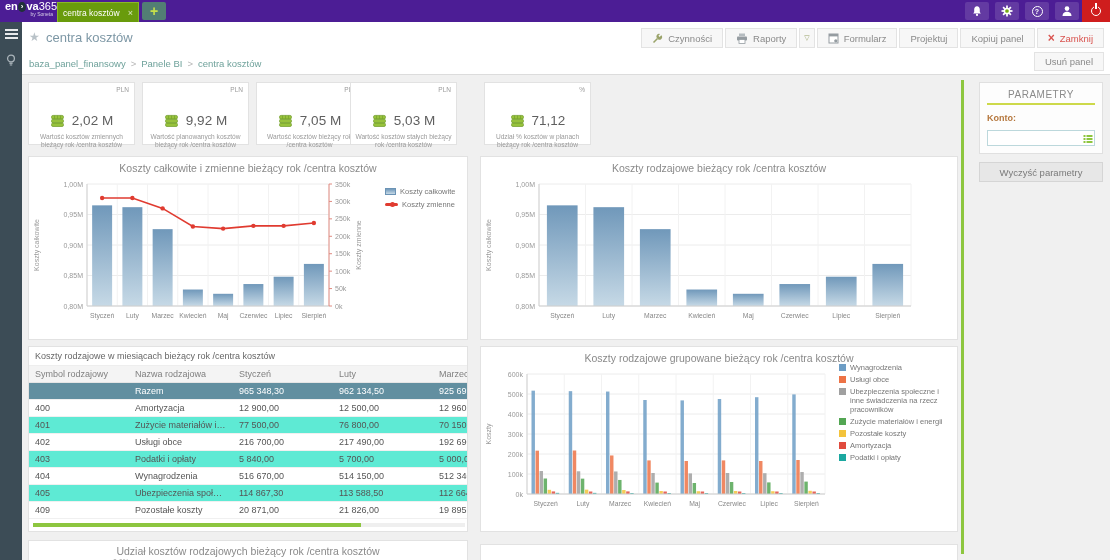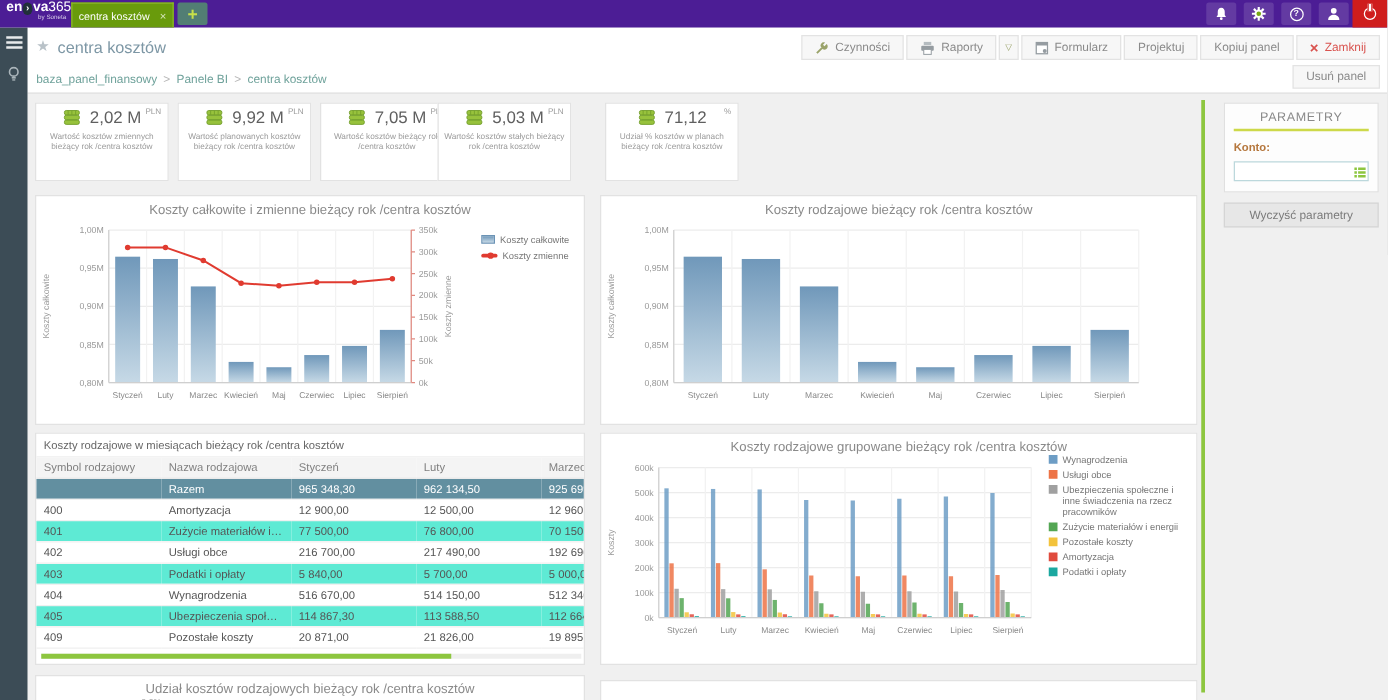--- a/index.html
+++ b/index.html
@@ -45,21 +45,21 @@
   .breadcrumb .sep { color:#b5b5b5; }
 
   
   .content { position:absolute; left:22px; top:75px; width:1088px; height:485px; }
   .card { position:absolute; background:#fff; border:1px solid #e2e2e2; }
   .card-title { text-align:center; font-size:10.5px; color:#8a8a8a; padding-top:5px; height:19px; overflow:hidden; }
 
   
   .kpi-card { position:absolute; top:7px; width:107px; height:63px; background:#fff; border:1px solid #e2e2e2; }
   .kpi-unit { position:absolute; top:3px; right:5px; font-size:6.5px; color:#9a9a9a; }
-  .kpi-main { display:flex; align-items:center; justify-content:center; gap:7px; margin-top:3px; }
+  .kpi-main { display:flex; align-items:center; justify-content:center; gap:7px; margin-top:30px; }
   .kpi-value { font-size:13.5px; color:#5f5f5f; }
   .kpi-label { margin-top:5px; padding:0 4px; font-size:6.6px; line-height:1.25; color:#9a9a9a; text-align:center; }
 
   svg text.tick { font-size:7px; fill:#999; font-family:"Liberation Sans",sans-serif; }
   svg text.xlab { font-size:6.8px; fill:#888; font-family:"Liberation Sans",sans-serif; }
   svg text.axt { font-size:7px; fill:#9a9a9a; font-family:"Liberation Sans",sans-serif; }
 
   .legend { position:absolute; display:flex; flex-direction:column; gap:4px; }
   .legend-item { display:flex; align-items:flex-start; gap:4px; font-size:7.5px; color:#777; line-height:1.2; }
   .sw-bar { width:11px; height:7px; background:linear-gradient(#7098ba,#c6d9e6); border:1px solid #6b93b5; flex-shrink:0; margin-top:1px; }

